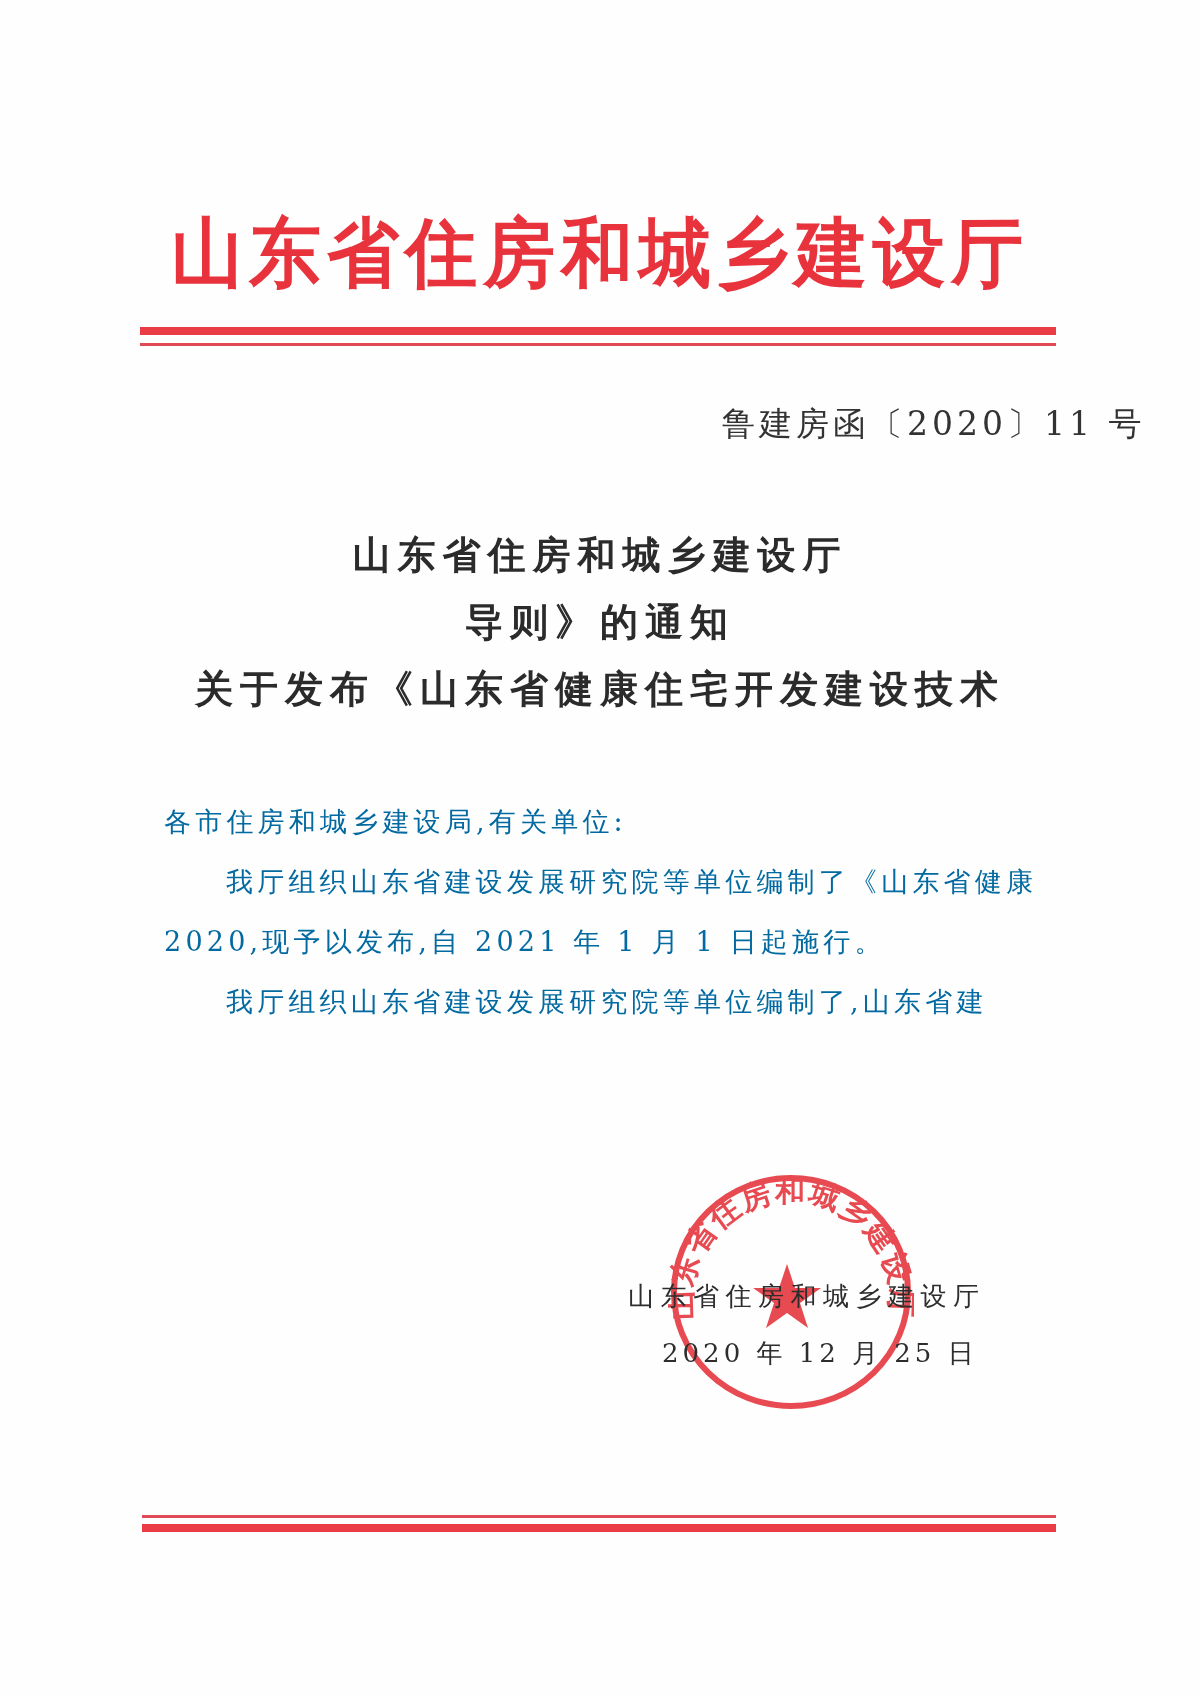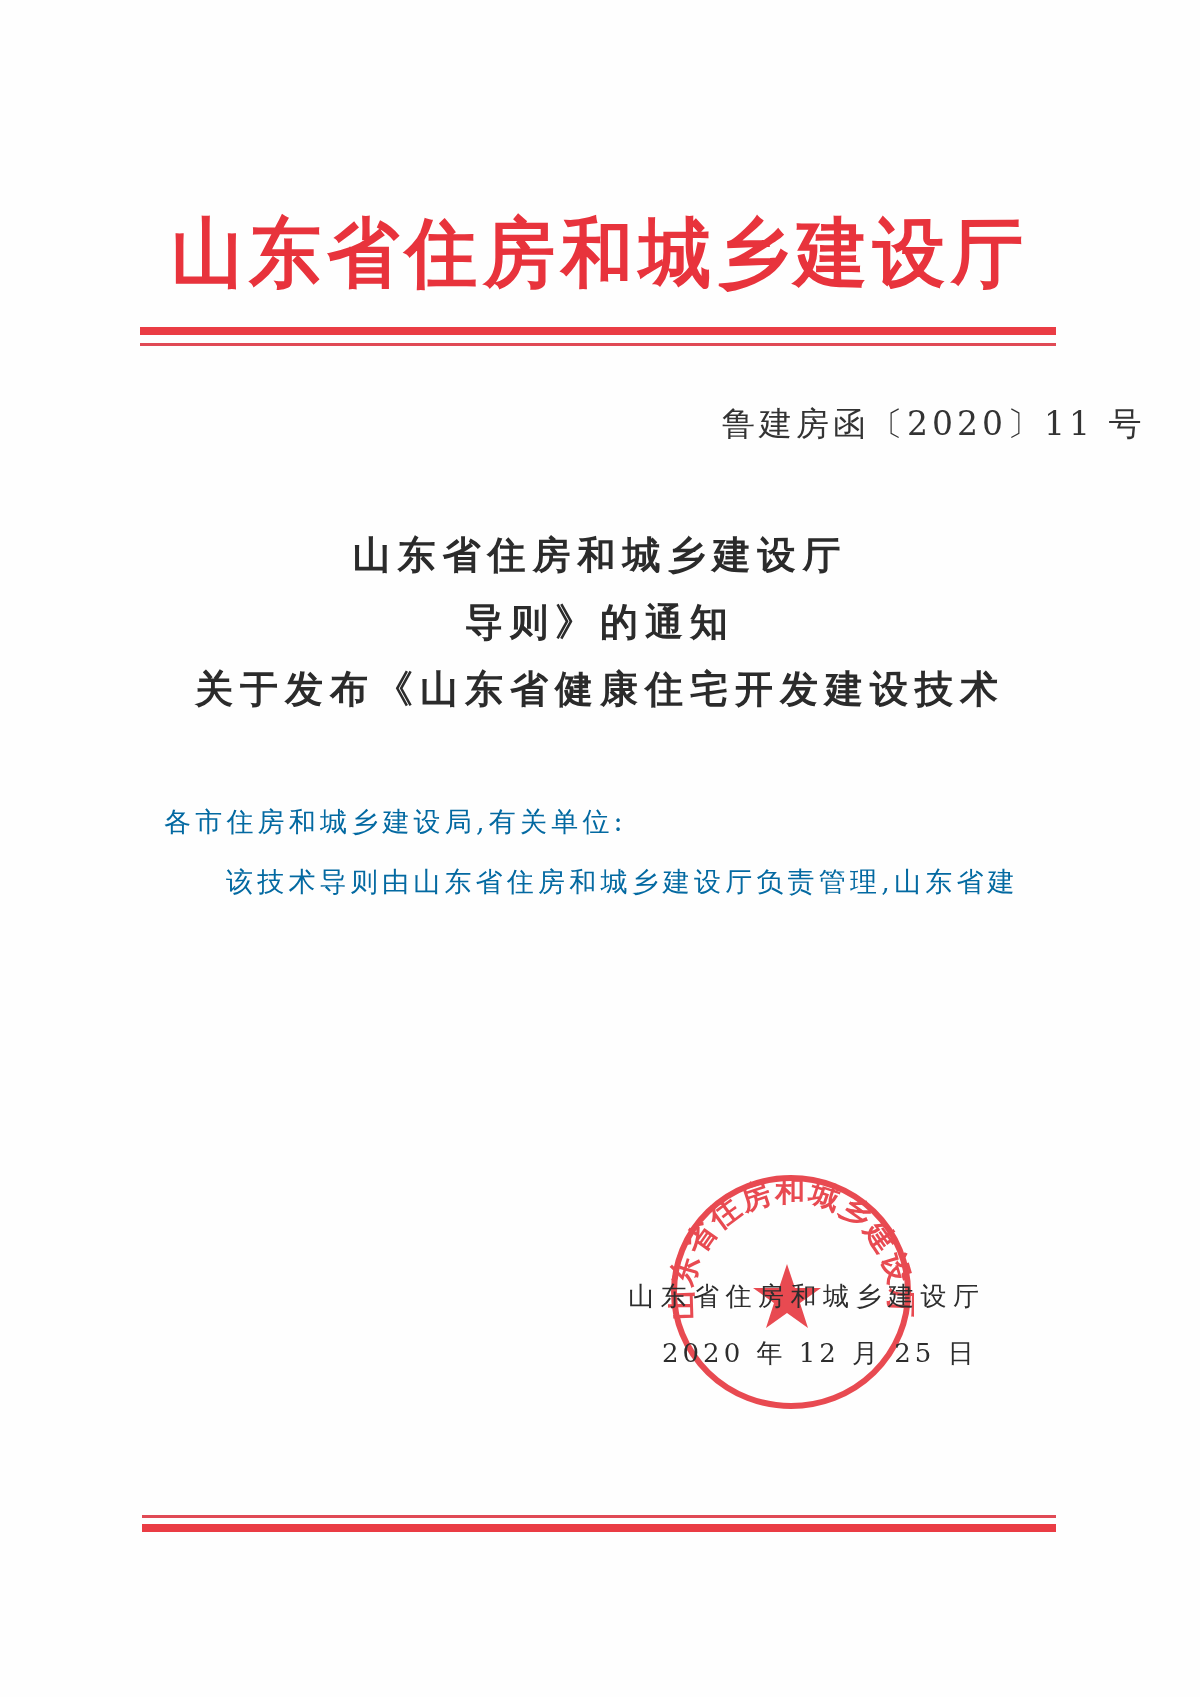--- a/index.html
+++ b/index.html
@@ -65,21 +65,23 @@
   <div class="doc-number">鲁建房函〔2020〕11 号</div>
 
   <div class="title-block">
     <span class="title-line">山东省住房和城乡建设厅</span>
     <span class="title-line">导则》的通知</span>
     <span class="title-line">关于发布《山东省健康住宅开发建设技术</span>
   </div>
 
   <div class="body-text" style="top:792px;">
     <span class="body-line">各市住房和城乡建设局,有关单位:</span>
-    <span class="body-line indent">该技术导则由山东省住房和城乡建设厅负责管理,山东省建</span>
+    <span class="body-line indent">我厅组织山东省建设发展研究院等单位编制了《山东省健康</span>
+    <span class="body-line">2020,现予以发布,自 2021 年 1 月 1 日起施行。</span>
+    <span class="body-line indent">我厅组织山东省建设发展研究院等单位编制了,山东省建</span>
   </div>
 
   <svg class="seal" viewBox="0 0 246 240">
     <defs>
       <path id="sealArc" d="M 36 178 A 100 100 0 1 1 210 178"></path>
     </defs>
     <ellipse cx="123" cy="120" rx="117" ry="114" fill="none" stroke="#e5323a" stroke-width="6"></ellipse>
     <text font-family="DejaVu Serif, Liberation Serif, serif" font-size="30" font-weight="bold" fill="#e5323a" letter-spacing="2">
       <textPath href="#sealArc" startOffset="50%" text-anchor="middle">山东省住房和城乡建设厅</textPath>
     </text>

